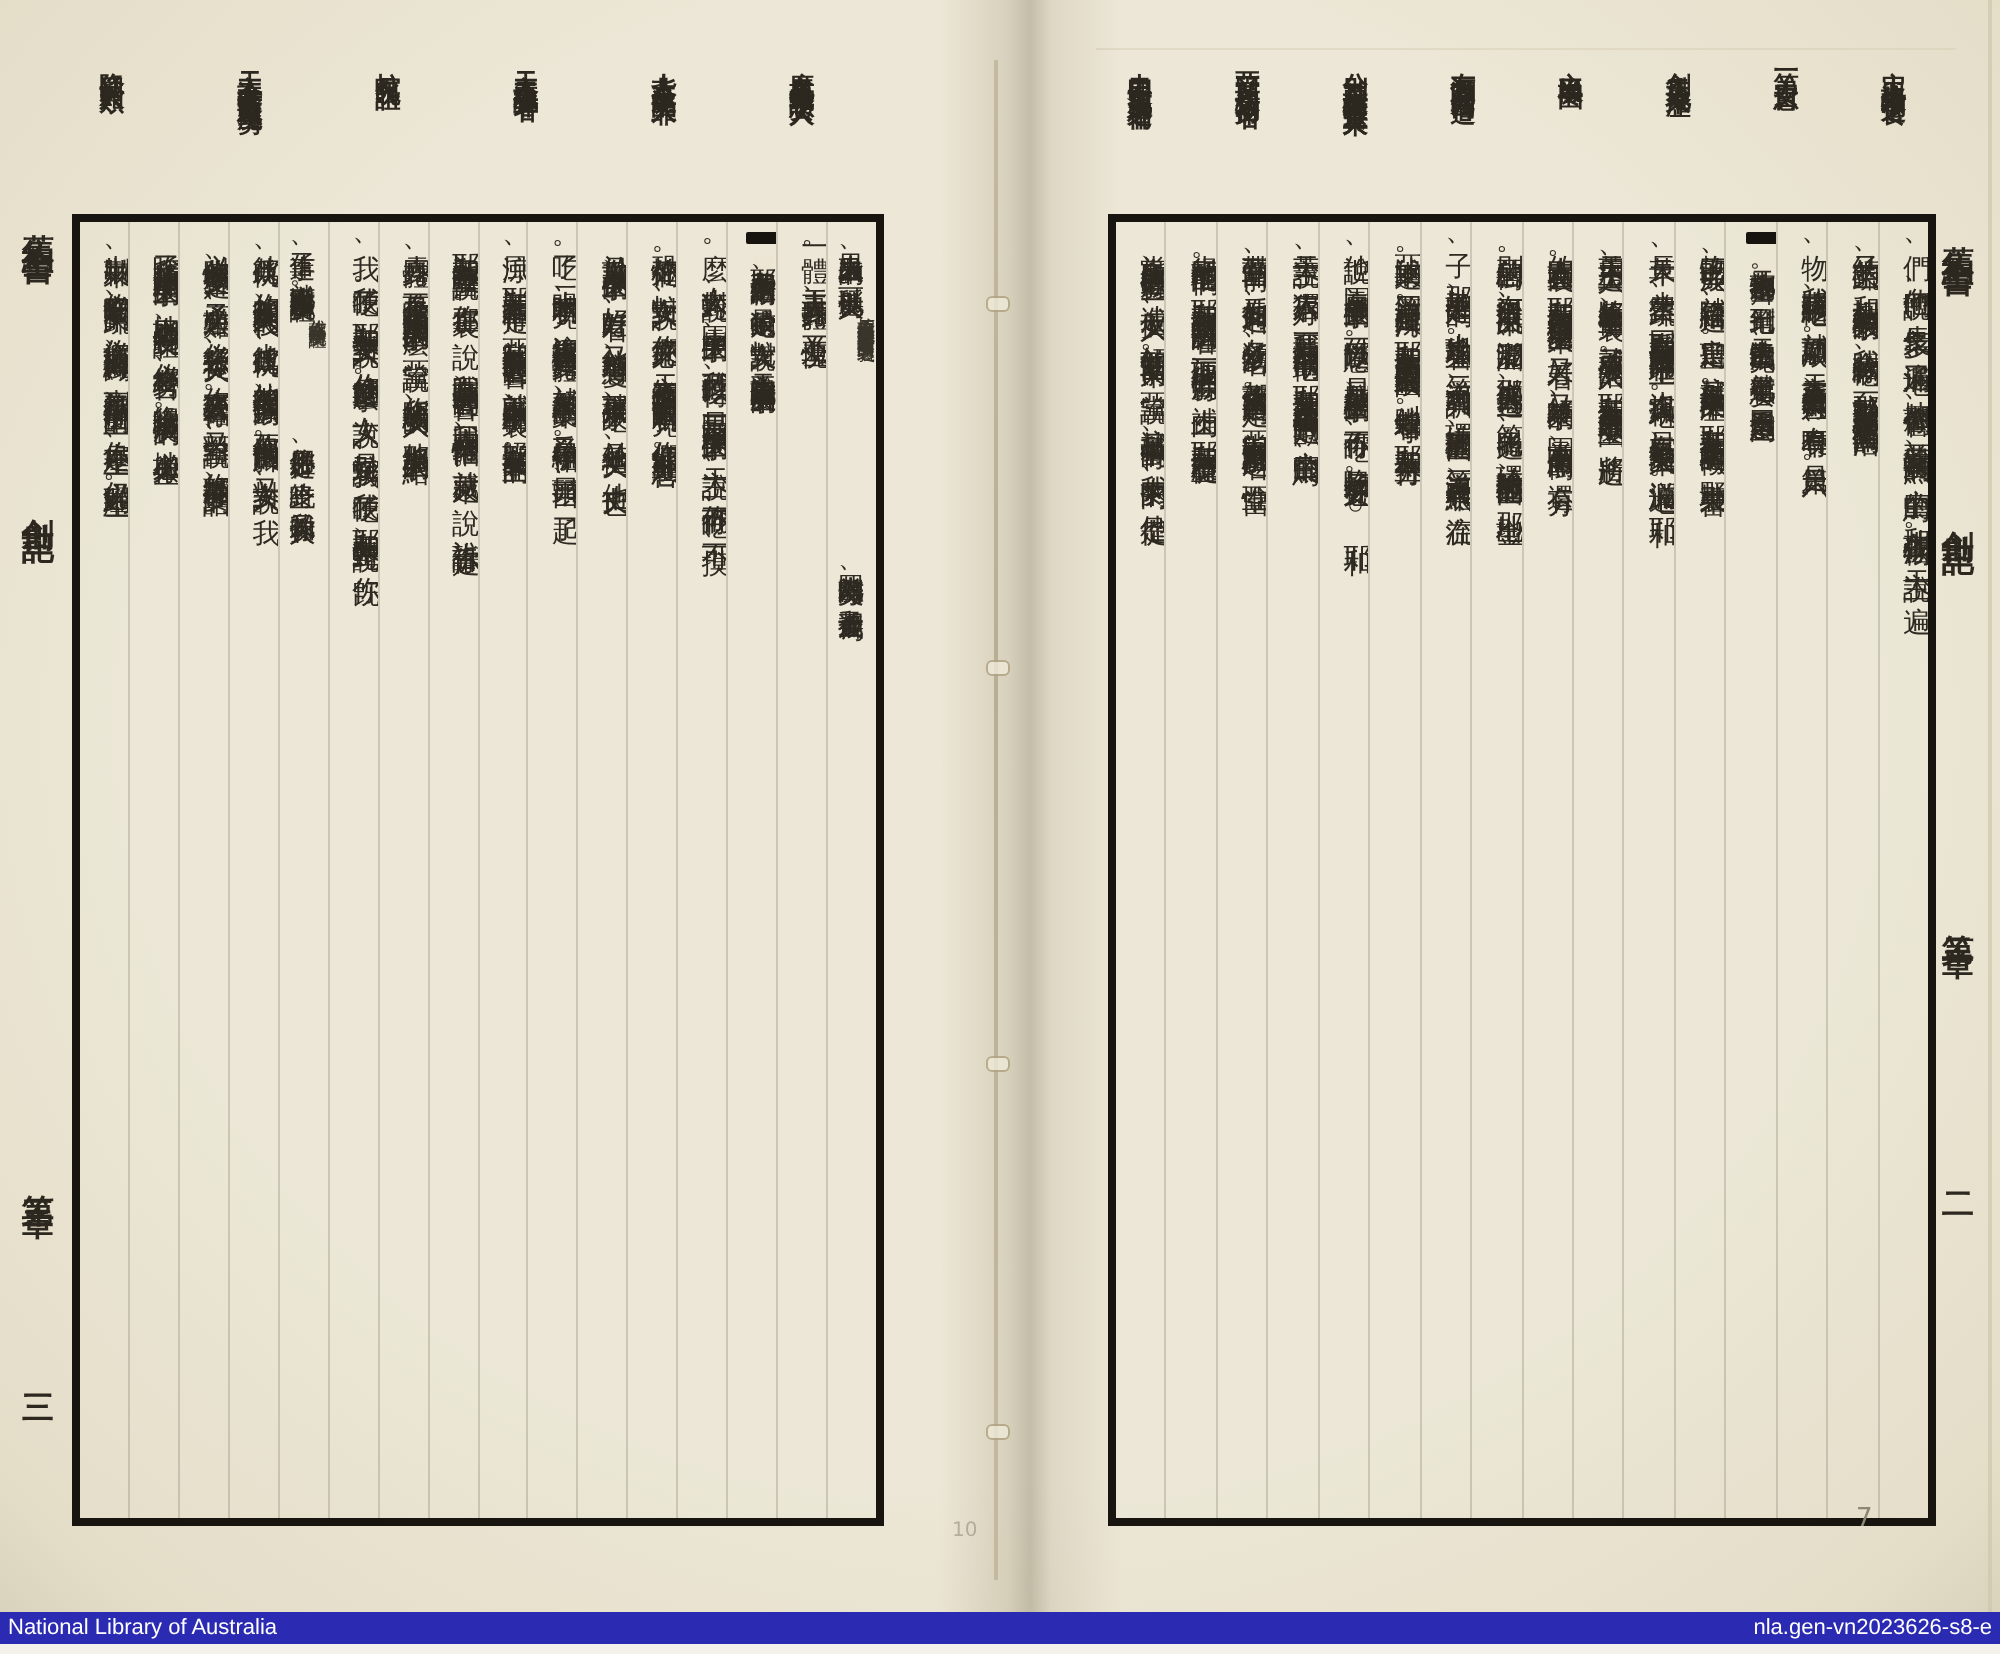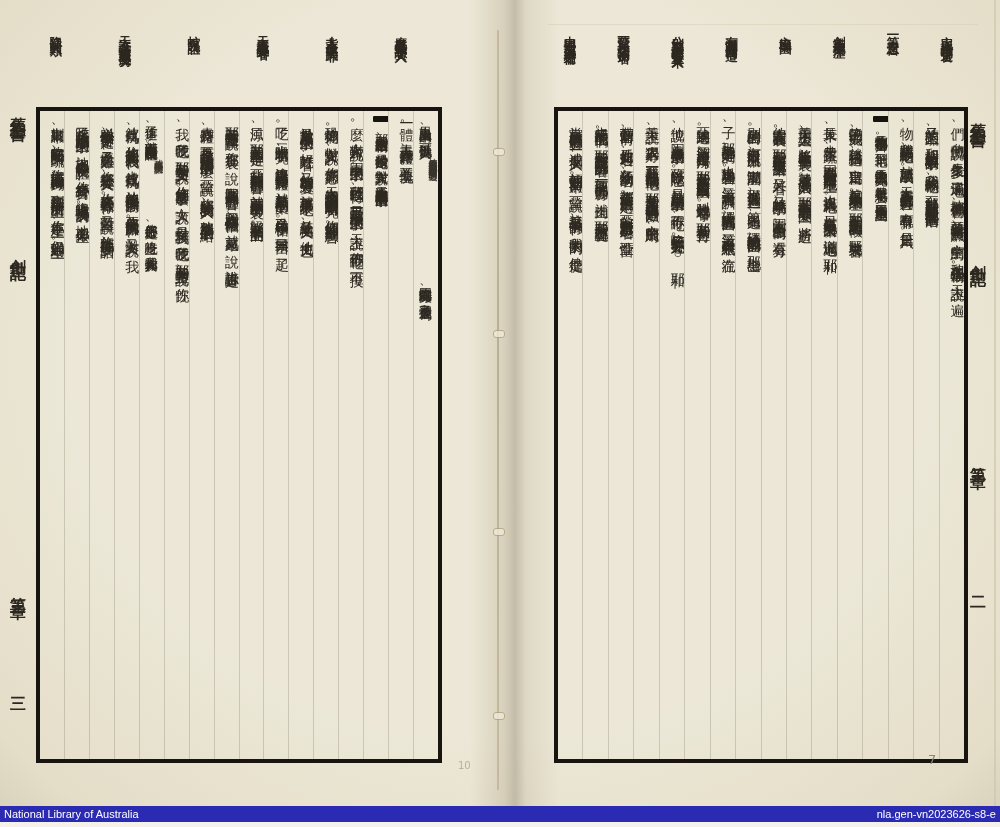--- a/index.html
+++ b/index.html
@@ -87,21 +87,21 @@
     position:absolute;writing-mode:vertical-rl;text-orientation:upright;
     font-size:16px;letter-spacing:3px;color:#2c2820;font-weight:bold;
   }
   .ml-left{left:7px;}
   .ml-right{left:967px;}
   .ml-title-l{top:104px;}   .ml-book-l{top:246px;}  .ml-chap-l{top:584px;}  .ml-num-l{top:684px;}
   .ml-title-r{top:110px;}   .ml-book-r{top:252px;}  .ml-chap-r{top:454px;}  .ml-num-r{top:584px;}
   
   .pencil{position:absolute;color:#8d8671;font-family:"DejaVu Sans", sans-serif;}
   .pencil-7{left:928px;top:752px;font-size:13px;}
-  .pencil-10{left:458px;top:760px;font-size:10px;opacity:.55;}
+  .pencil-10{left:476px;top:760px;font-size:10px;opacity:.55;}
   
   .footer{
     position:absolute;left:0;top:806px;width:1000px;height:16px;
     background:#2a2ab2;color:#ffffff;
     font-family:"Liberation Sans", sans-serif;font-size:11px;
     display:flex;justify-content:space-between;align-items:center;
     padding:0 4px;box-sizing:border-box;
   }
 </style>
 </head>

